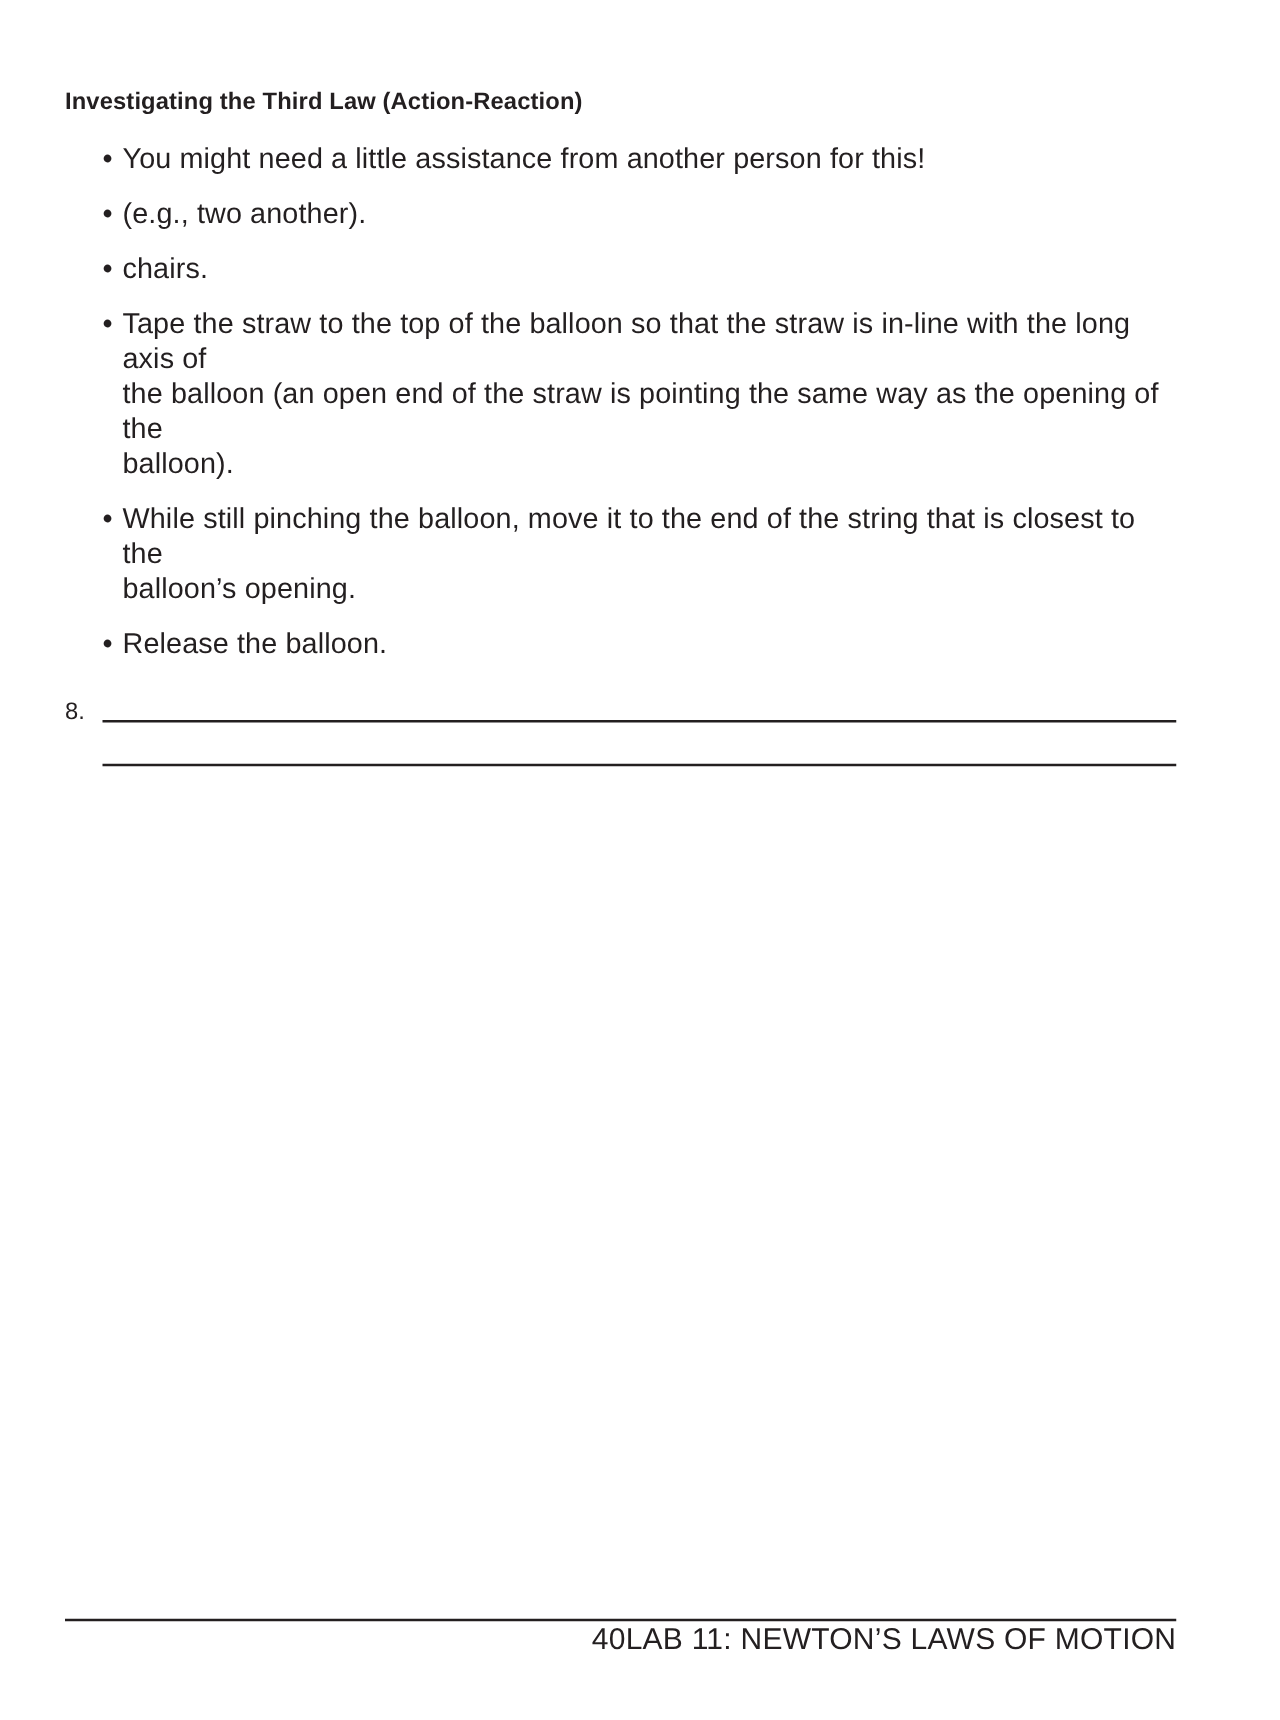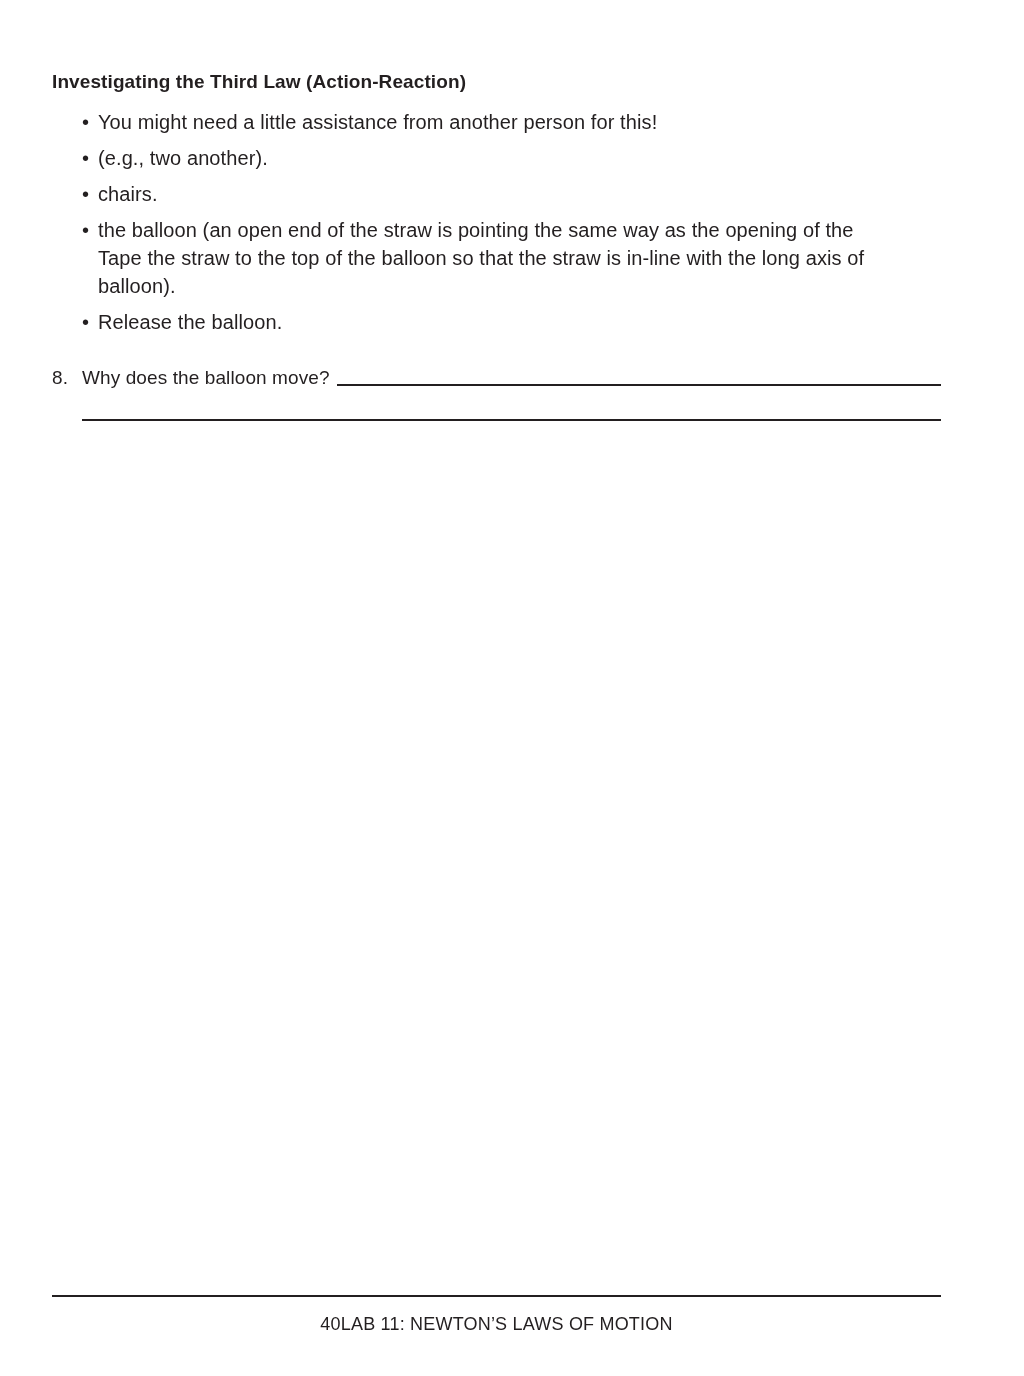--- a/index.html
+++ b/index.html
@@ -26,22 +26,22 @@
     letter-spacing: 0.1px;
   }
   .instruction-list {
     margin: 0;
     padding: 0;
     list-style: none;
   }
   .instruction-list li {
     position: relative;
     padding-left: 46px;
-    margin: 4px 0 8px 0;
-    font-size: 20px;
+    margin: 16px 0 8px 0;
+    font-size: 23px;
     line-height: 28px;
     letter-spacing: 0.1px;
   }
   .instruction-list li::before {
     content: "\2022";
     position: absolute;
     left: 30px;
     top: 0;
     line-height: 28px;
   }
@@ -79,24 +79,24 @@
     left: 52px;
     right: 83px;
     top: 1295px;
   }
   .footer-rule {
     border-top: 2px solid #231f20;
     height: 0;
   }
   .footer-row {
     display: flex;
-    justify-content: center;
+    justify-content: flex-end;
     align-items: baseline;
-    padding-top: 16px;
-    font-size: 18px;
+    padding-top: 4px;
+    font-size: 24px;
     line-height: 22px;
     letter-spacing: 0.2px;
   }
 </style>
 </head>
 <body>
 
 <div class="page">
 
   <h2 class="section-heading">Investigating the Third Law (Action-Reaction)</h2>
@@ -105,32 +105,35 @@
     <li>
       <span class="line">You might need a little assistance from another person for this!</span>
     </li>
     <li>
       <span class="line">(e.g., two another).</span>
     </li>
     <li>
       <span class="line">chairs.</span>
     </li>
     <li>
+      <span class="line">Tape the straw to the top of the balloon so that the straw is in-line with the long axis of</span>
       <span class="line">the balloon (an open end of the straw is pointing the same way as the opening of the</span>
-      <span class="line">Tape the straw to the top of the balloon so that the straw is in-line with the long axis of</span>
       <span class="line">balloon).</span>
+    </li>
+    <li>
+      <span class="line">While still pinching the balloon, move it to the end of the string that is closest to the</span>
+      <span class="line">balloon’s opening.</span>
     </li>
     <li>
       <span class="line">Release the balloon.</span>
     </li>
   </ul>
 
   <div class="question-row">
     <span class="q-num">8.</span>
-    <span class="q-text">Why does the balloon move?</span>
     <span class="answer-line-fill"></span>
   </div>
   <div class="answer-line-full"></div>
 
   <div class="footer">
     <div class="footer-rule"></div>
     <div class="footer-row">
       <span>40</span>
       <span>LAB 11: NEWTON’S LAWS OF MOTION</span>
     </div>

